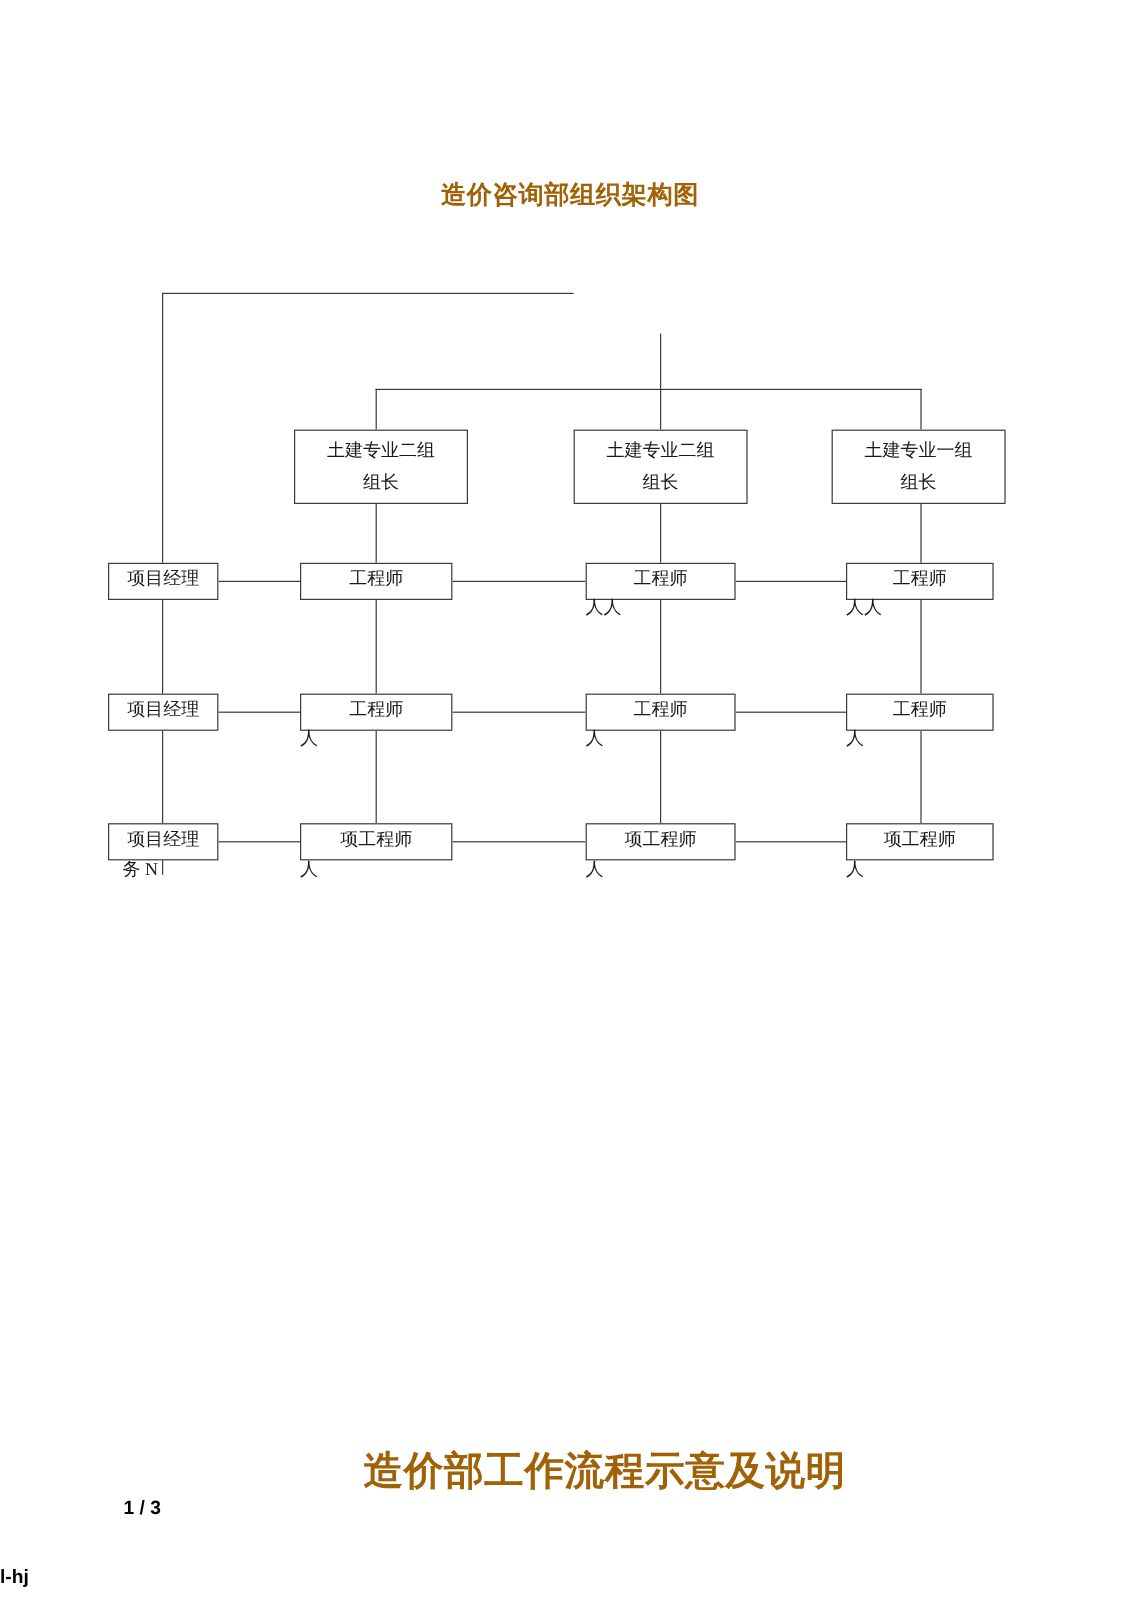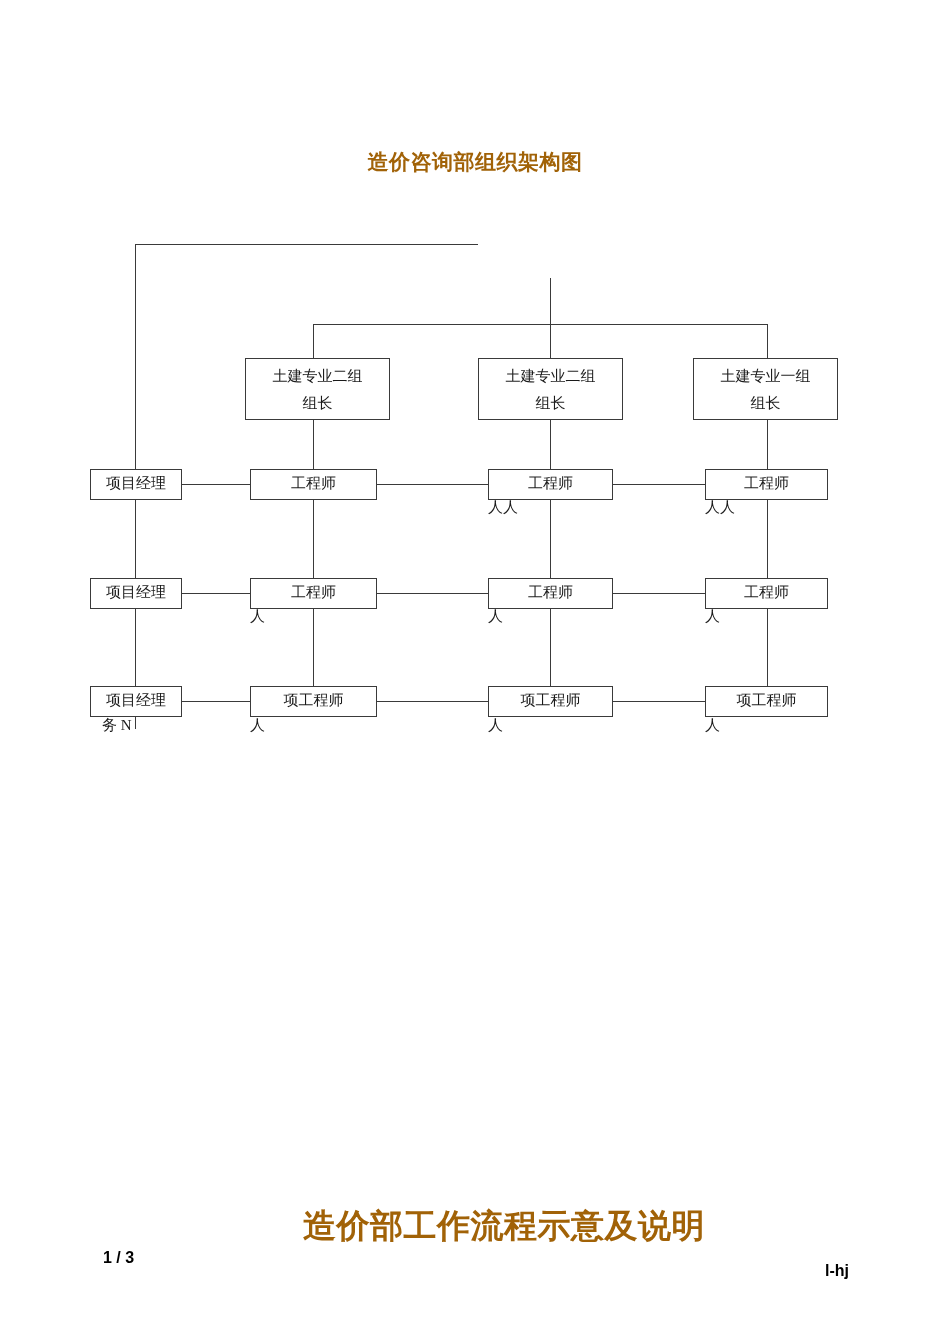--- a/index.html
+++ b/index.html
@@ -48,23 +48,23 @@
     white-space: nowrap;
   }
   #page-number {
     left: 103px;
     top: 1249px;
     font-size: 16px;
     text-align: right;
   }
   #footer-code {
     left: 0;
-    top: 1262px;
+    top: 1306px;
     width: 849px;
-    text-align: right;
+    text-align: left;
     font-size: 16px;
   }
 
   
   .node {
     position: absolute;
     box-sizing: border-box;
     border: 1px solid #3a3a3a;
     background: #ffffff;
     text-align: center;

